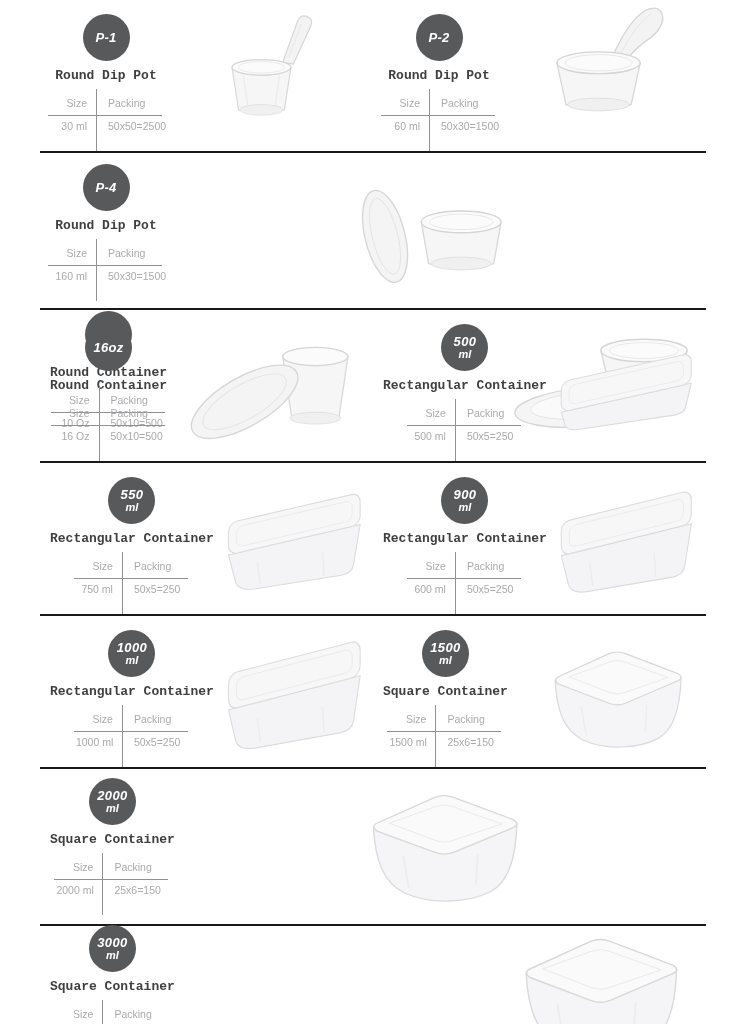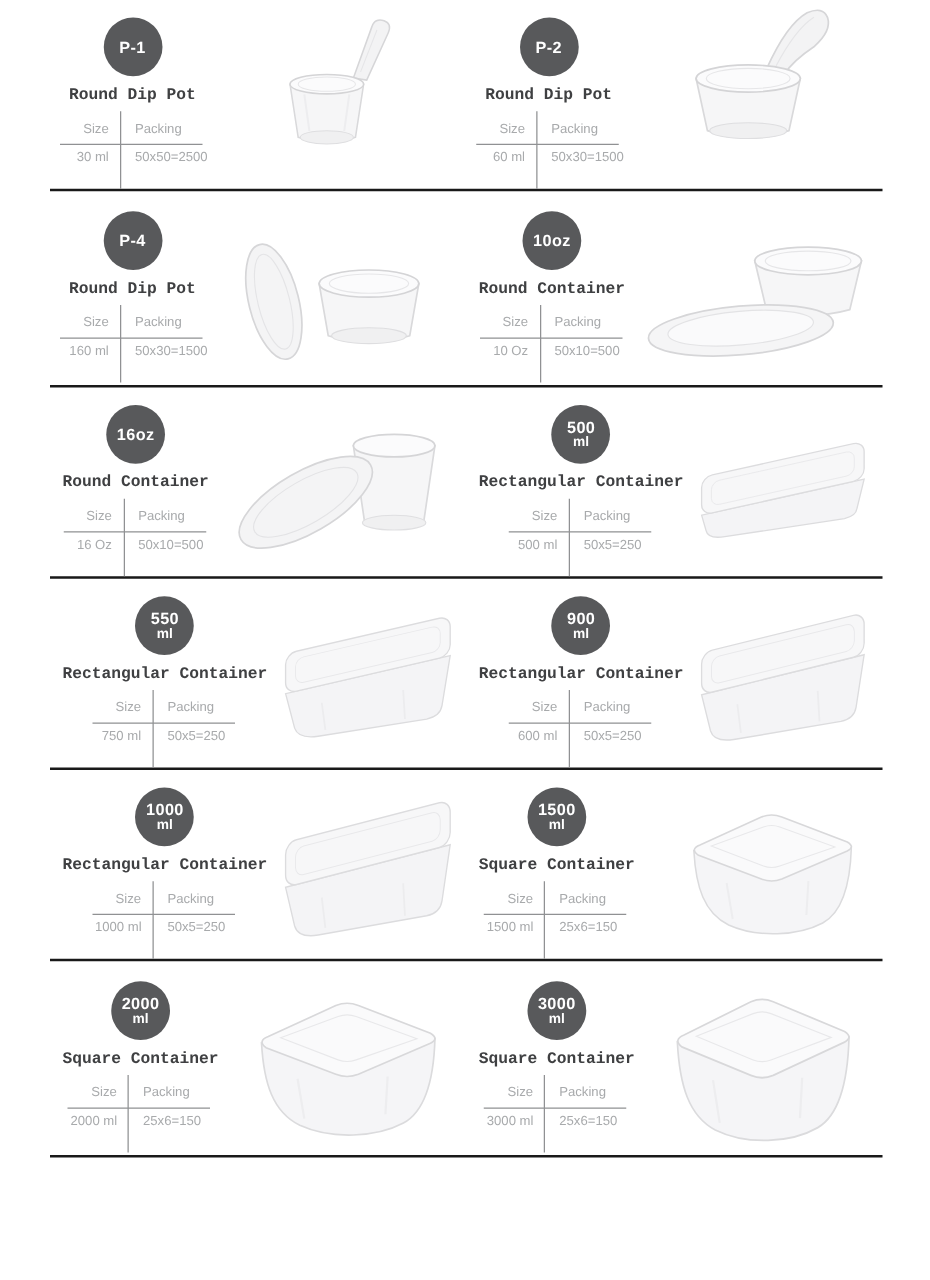--- a/index.html
+++ b/index.html
@@ -7,28 +7,28 @@
   body {
     width: 744px; height: 1024px; background: #ffffff;
     font-family: "Liberation Sans", sans-serif;
   }
   .page { position: relative; width: 744px; height: 1024px; overflow: hidden; background:#fff; }
 
   .header { margin: 30px 38px 0 40px; padding-bottom: 8px; border-bottom: 3px solid #191919; }
   .title { margin: 0; font-size: 28px; font-weight: 400; color: #58595b; letter-spacing: 0.4px; }
 
   .row { display: flex; margin: 0 38px 0 40px; height: 153px; border-bottom: 2.5px solid #191919; }
-  .row.tall { height: 157px; }
+  .row.tall { height: 157px; flex-direction: column; }
   .cell { flex: 1 1 0; min-width: 0; display: flex; align-items: center; }
 
   .info { flex: 0 0 104px; margin-left: 10px; display: flex; flex-direction: column; align-items: center; }
   .badge {
     width: 47px; height: 47px; border-radius: 50%; background: #58595b; color: #fff;
     display: flex; flex-direction: column; align-items: center; justify-content: center;
-    font-weight: bold; line-height: 1;
+    font-weight: bold; line-height: 1; font-style: italic;
   }
   .badge .c1 { font-size: 13px; letter-spacing: 0.3px; }
   .badge .c2 { font-size: 11px; margin-top: 1px; }
   .badge .c2:empty { display: none; }
   .pname { margin-top: 7px; font-size: 13px; font-weight: bold; color: #3f4042; white-space: nowrap; font-family: Liberation Mono, monospace; }
 
   .spec {
     position: relative; margin-top: 9px;
     display: grid; grid-template-columns: 46px 66px; grid-auto-rows: 23px;
     font-size: 10.5px; color: #a8aaac;

